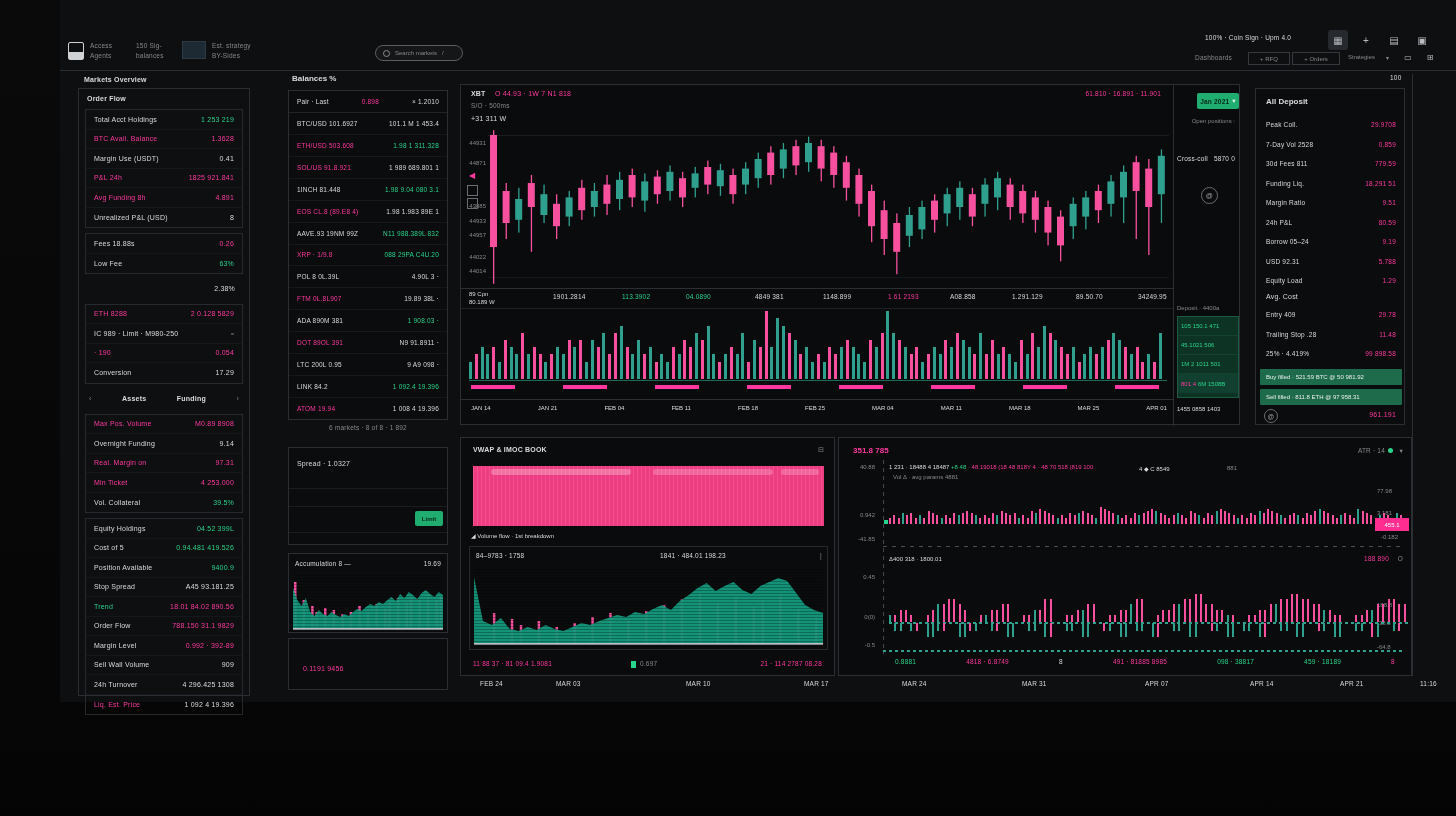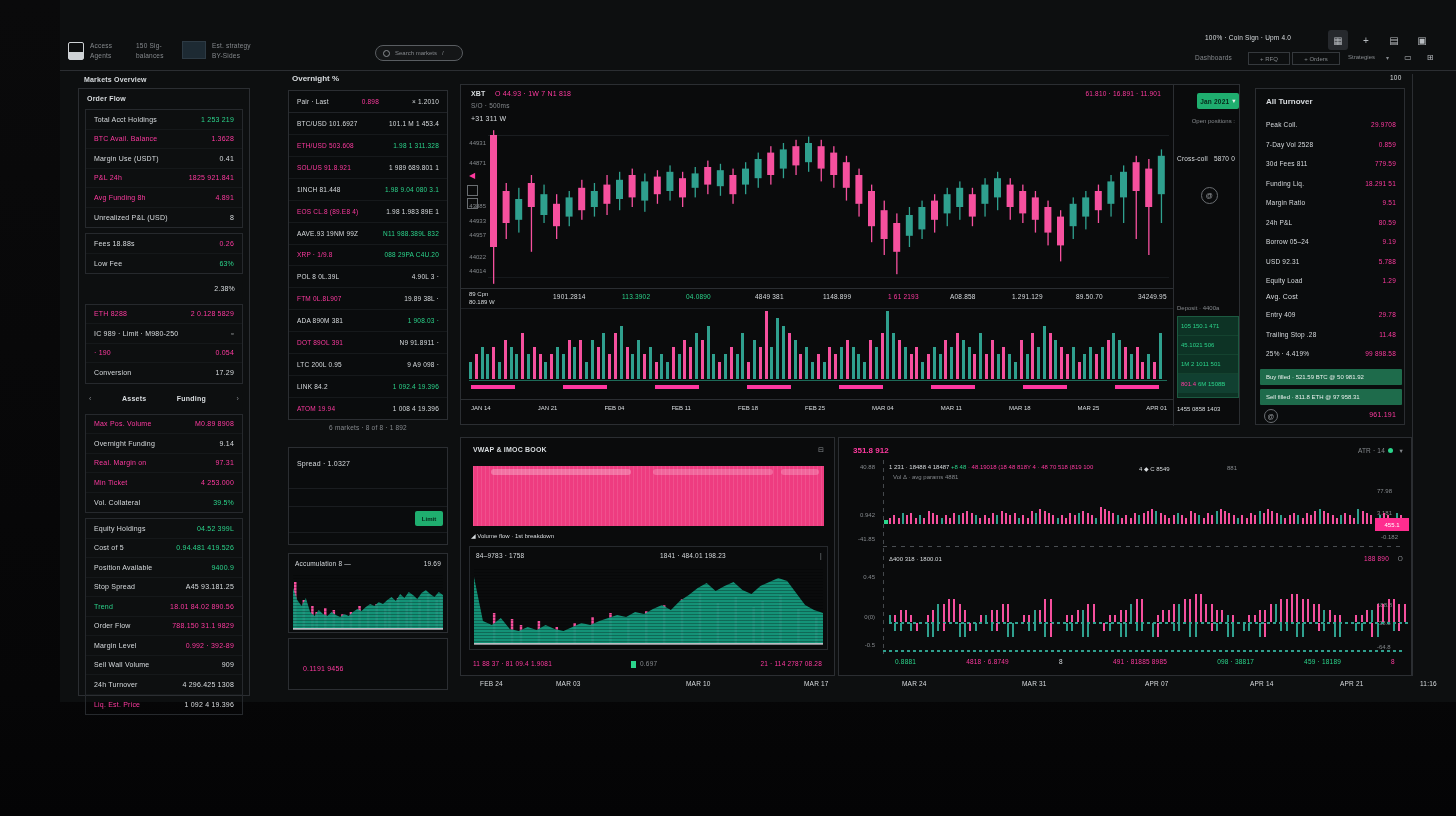--- a/index.html
+++ b/index.html
@@ -203,21 +203,21 @@
               <span class="w">4 296.425 1308</span>
             </div>
             <div class="row sb-row t7">
               <span class="p">Liq. Est. Price</span>
               <span class="w">1 092 4 19.396</span>
             </div>
           </div>
         </div>
   </div>
 
-  <span class="abs w t8 bold" style="left:232px;top:74px;">Overnight %</span>
+  <span class="abs w t8 bold" style="left:232px;top:74px;">Balances %</span>
   <div class="panel" style="left:228px;top:90px;width:160px;height:330px;display:flex;flex-direction:column;">
     <div class="row t65" style="height:22px;border-bottom:1px solid #202327;">
       <span class="w">Pair · Last</span>
       <span class="p">0.898</span>
       <span class="w">× 1.2010</span>
     </div>
     <div id="wl" style="flex:1;display:flex;flex-direction:column;">
           <div class="row wl-row t65">
             <span class="w">BTC/USD 101.6927</span>
             <span class="w">101.1 M 1 453.4</span>
@@ -632,21 +632,21 @@
           </div>
           <div class="row t6" style="height: 19px; padding: 0px 3px; justify-content: flex-start; gap: 2px; background: rgb(17, 64, 49); border-bottom: none;">
             <span class="p">801.4</span>
             <span class="g">6M 1508B</span>
           </div>
         </div>
     <span class="abs w t6" style="left:716px;top:321px;">1455 0858 1403</span>
   </div>
 
   <div class="panel" style="left:1195px;top:88px;width:150px;height:337px;">
-    <span class="abs w t8 bold" style="left:10px;top:8px;">All Turnover</span>
+    <span class="abs w t8 bold" style="left:10px;top:8px;">All Deposit</span>
     <div class="abs" id="balRows" style="left:2px;top:26px;width:146px;">
           <div class="row t65" style="height: 19.5px;">
             <span class="w">Peak Coll.</span>
             <span class="p">29.9708</span>
           </div>
           <div class="row t65" style="height: 19.5px;">
             <span class="w">7-Day Vol 2528</span>
             <span class="p">0.859</span>
           </div>
           <div class="row t65" style="height: 19.5px;">
@@ -739,21 +739,21 @@
               <rect x="0" y="76" width="349" height="2" fill="#b9bec3"></rect>
             </svg><div class="scan" style="position: absolute; left: 0px; top: 0px; width: 349px; height: 78px; pointer-events: none;"></div></div>
     </div>
     <span class="abs p t65" style="left:12px;top:222px;">11 88 37 · 81 09.4 1.9081</span>
     <span class="abs" style="left:170px;top:223px;width:5px;height:7px;background:#2bd48b;"></span>
     <span class="abs dim t65" style="left:179px;top:222px;">0.697</span>
     <span class="abs p t65" style="right:12px;top:222px;">21 · 114 2787 08.28</span>
   </div>
 
   <div class="panel" style="left:778px;top:437px;width:574px;height:239px;background:#0a0b0c;">
-    <span class="abs p t8 bold" style="left:14px;top:8px;">351.8 912</span>
+    <span class="abs p t8 bold" style="left:14px;top:8px;">351.8 785</span>
     <span class="abs dim t65" style="right:26px;top:9px;">ATR · 14</span>
     <span class="abs" style="right:18px;top:10px;width:5px;height:5px;border-radius:50%;background:#2bd48b;"></span>
     <span class="abs dim t65" style="right:8px;top:9px;">▾</span>
     <div class="abs vdash" style="left:44px;top:22px;width:1px;height:194px;"></div>
     <span class="abs t6" id="legend1" style="left:50px;top:26px;"><span class="w">1 231 · 18488 4 18487 </span><span class="g">+8 48 </span><span class="p">· 48.19018 (18 48 818Y 4 </span><span class="p">· 48 70 518 (819 100 </span></span>
     <span class="abs dim t6" style="left:54px;top:36px;">Vol Δ · avg params 4881</span>
     <span class="abs w t6" style="left:300px;top:27px;">4 ◆ C 8549</span>
     <span class="abs dim t6" style="left:388px;top:27px;">881</span>
     <div class="abs" id="axTL" style="left:0;top:0;width:40px;height:110px;">
           <span class="dim t6" style="position: absolute; top: 26px; right: 4px;">40.88</span>

